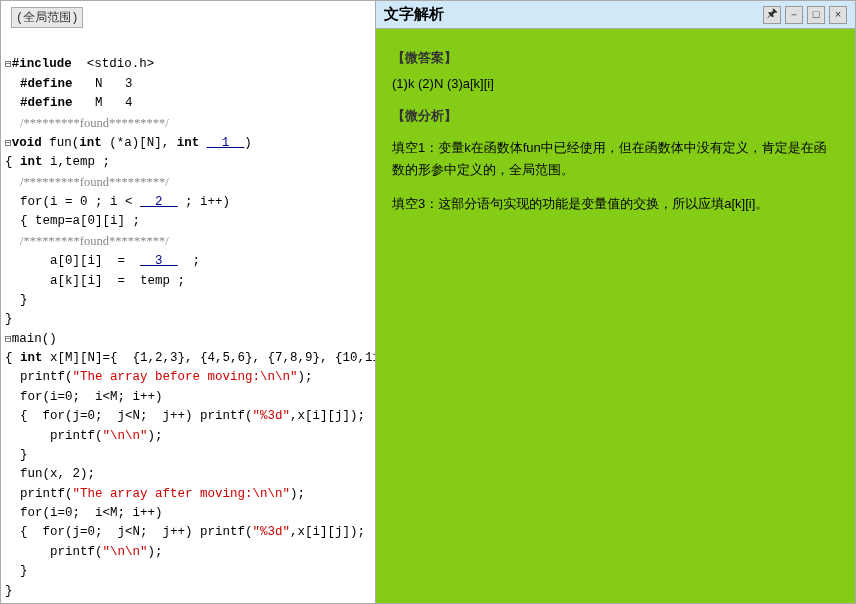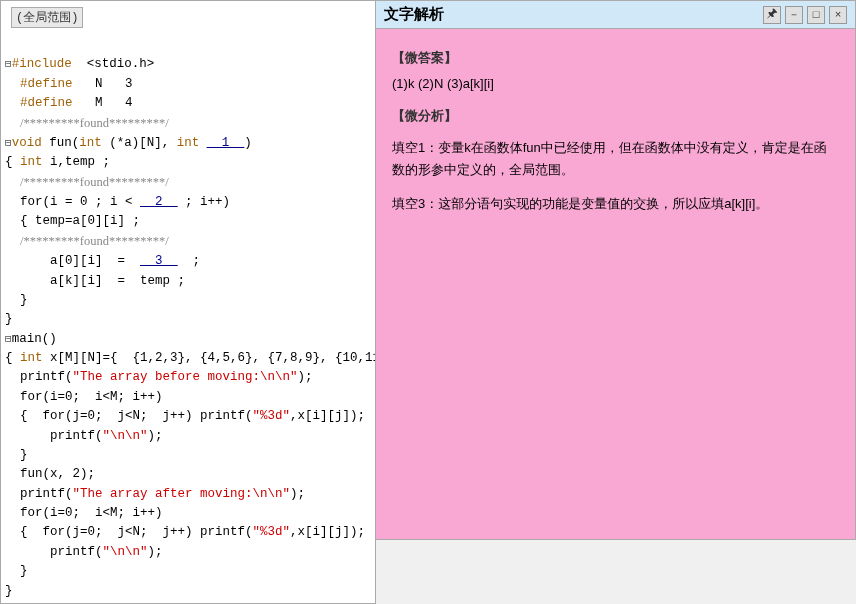--- a/index.html
+++ b/index.html
@@ -34,28 +34,28 @@
     }
 
     .code-content {
       padding: 2px 4px;
       line-height: 1.55;
       color: #000;
       white-space: pre;
       font-size: 12.5px;
     }
 
-    .code-content .kw { color: #a16207; font-weight: normal; }
+    .code-content .kw { color: #000000; font-weight: bold; }
     .code-content .found-line { color: #888; font-family: Liberation Serif, serif; }
 
     
     .analysis-panel {
       flex: 1;
-      height: 540px;
-      background: #f9a8d4;
+      height: 604px;
+      background: #84cc16;
       border: 1px solid #aaa;
       border-left: none;
       display: flex;
       flex-direction: column;
     }
 
     .analysis-titlebar {
       background: #d0e8f8;
       border-bottom: 1px solid #aaa;
       padding: 4px 8px;

